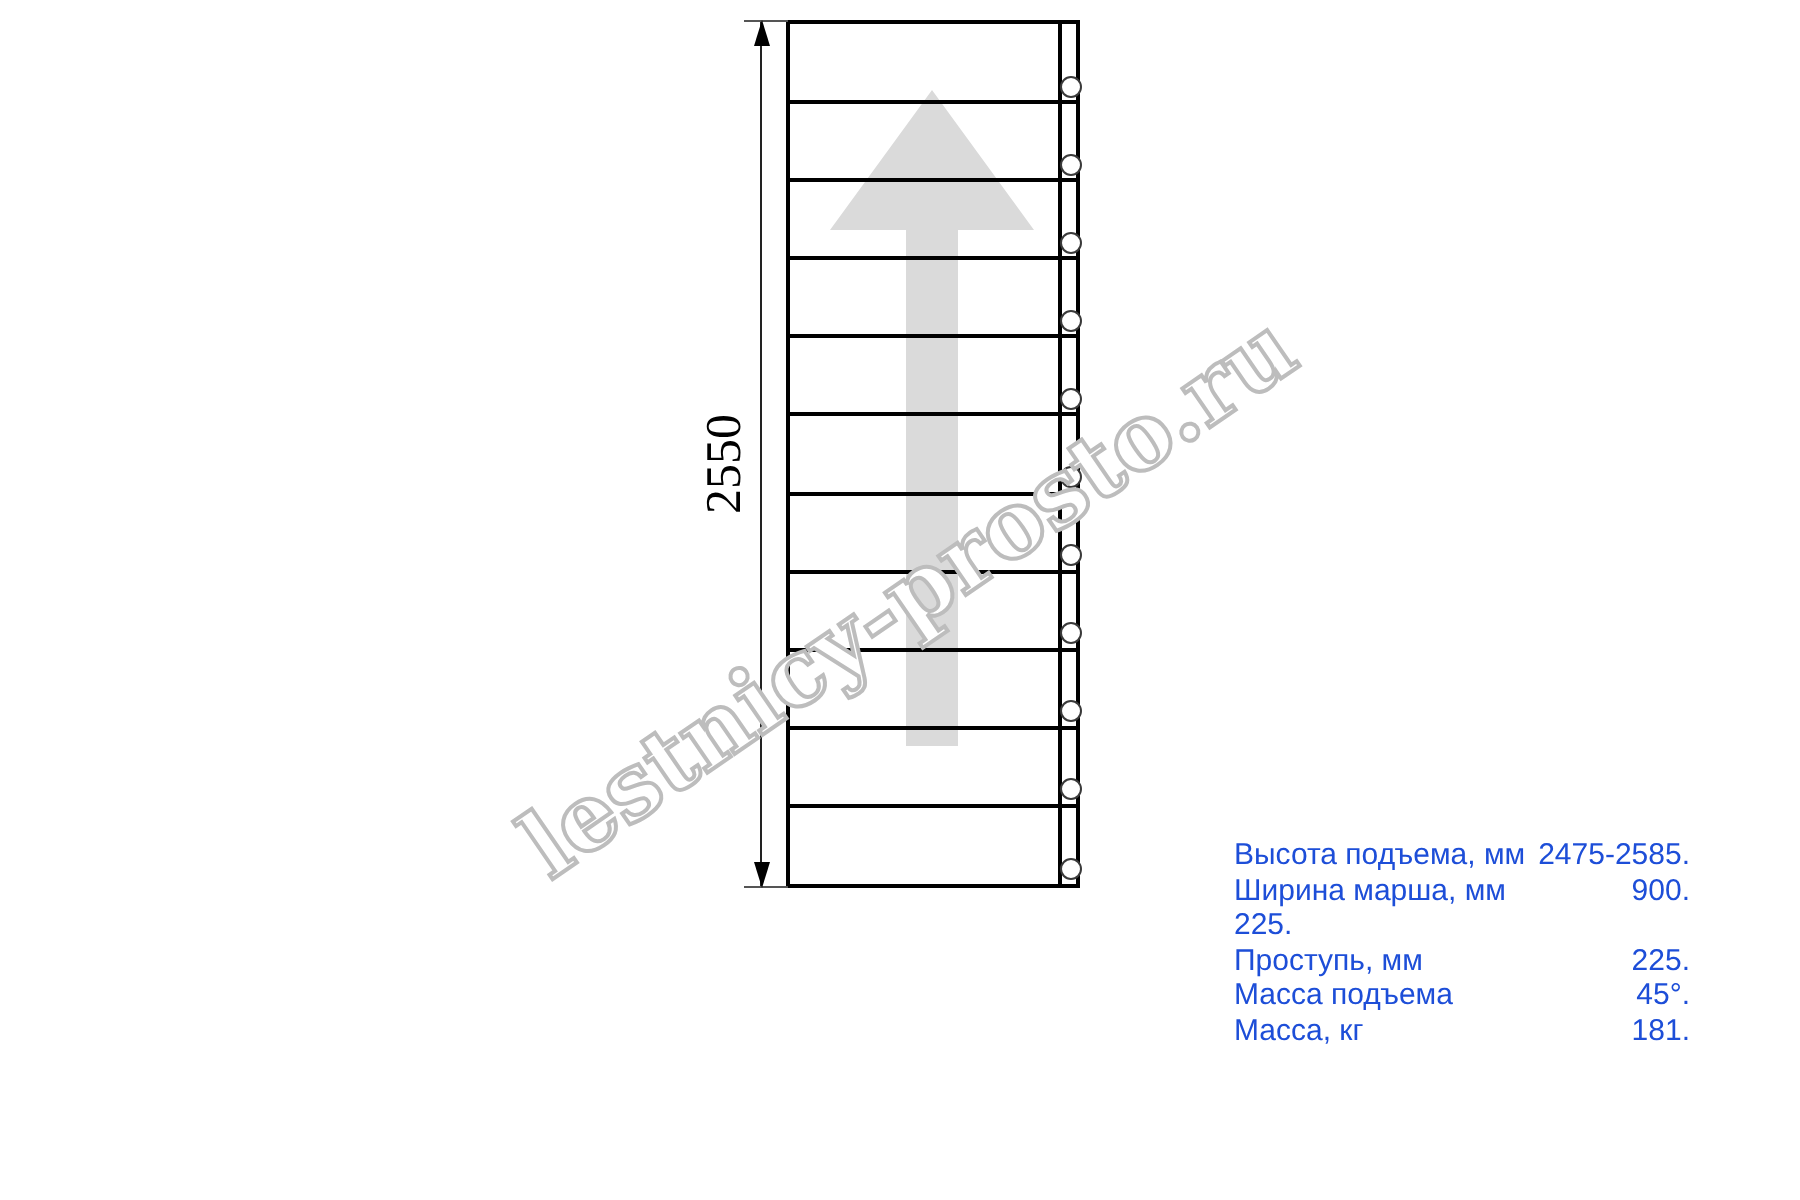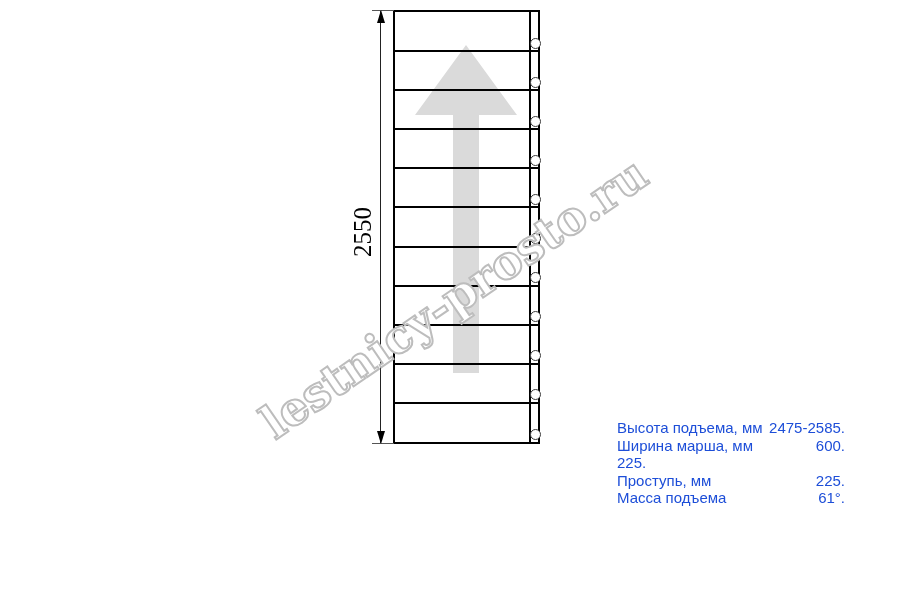--- a/index.html
+++ b/index.html
@@ -164,30 +164,34 @@
     <div id="dim-label">2550</div>
   </div>
 
   <div id="specs">
       <div class="spec-row">
         <span class="spec-label">Высота подъема, мм</span>
         <span class="spec-value">2475-2585.</span>
       </div>
       <div class="spec-row">
         <span class="spec-label">Ширина марша, мм</span>
-        <span class="spec-value">600.</span>
+        <span class="spec-value">900.</span>
       </div>
       <div class="spec-row">
         <span class="spec-value">225.</span>
       </div>
       <div class="spec-row">
         <span class="spec-label">Проступь, мм</span>
         <span class="spec-value">225.</span>
       </div>
       <div class="spec-row">
         <span class="spec-label">Масса подъема</span>
-        <span class="spec-value">61°.</span>
+        <span class="spec-value">45°.</span>
+      </div>
+      <div class="spec-row">
+        <span class="spec-label">Масса, кг</span>
+        <span class="spec-value">181.</span>
       </div>
     </div>
 
   <div id="watermark">lestnicy-prosto.ru</div>
 
 </div>
 
 </body></html>

